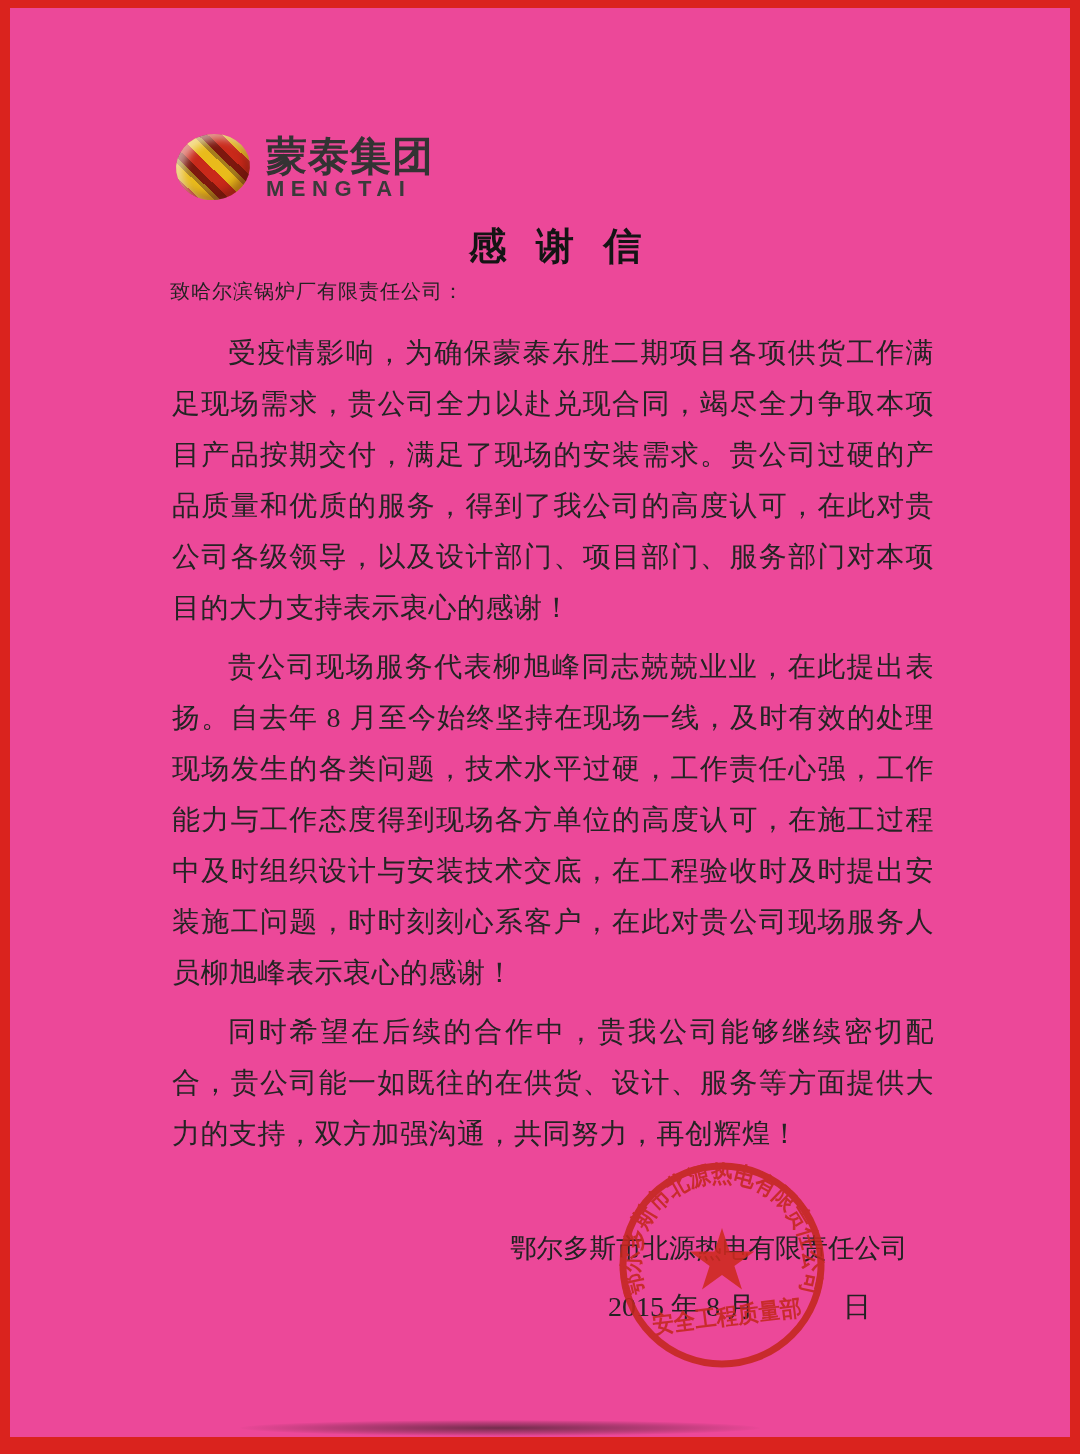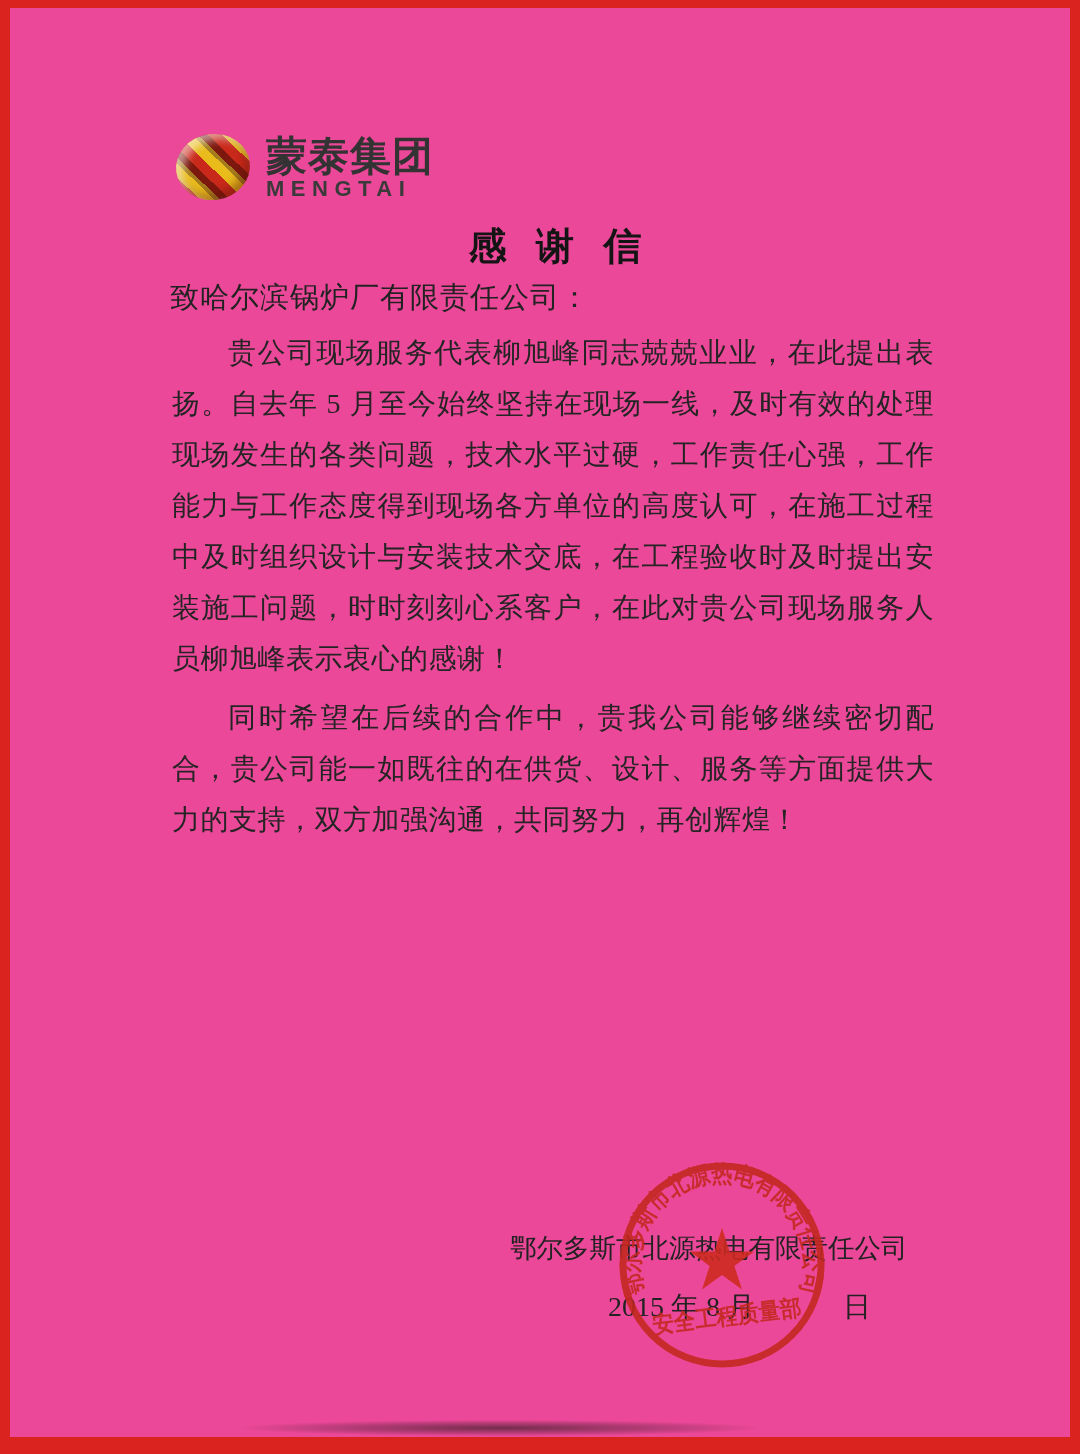--- a/index.html
+++ b/index.html
@@ -38,21 +38,21 @@
   .logo-cn{font-size:41px;font-weight:bold;color:#333;letter-spacing:1px;line-height:42px;}
   .logo-en{font-size:22px;font-weight:bold;color:#3a3a3a;letter-spacing:6.5px;line-height:22px;margin-top:1px;}
   
   .title{
     position:absolute;left:0;top:221px;width:1080px;
     text-align:center;font-size:38px;font-weight:bold;color:#141414;
     letter-spacing:10px;z-index:2;padding-left:20px;
   }
   .salutation{
     position:absolute;left:170px;top:278px;width:800px;
-    font-size:29px;color:#222;z-index:2;letter-spacing:1px;
+    font-size:20px;color:#222;z-index:2;letter-spacing:1px;
   }
   .body-text{
     position:absolute;left:172px;top:327px;width:762px;z-index:2;
   }
   .body-text p{
     margin:0;
     font-size:28px;line-height:51px;
     text-indent:2em;text-align:justify;
     color:#242424;letter-spacing:.5px;
   }
@@ -86,21 +86,22 @@
       <div class="logo-cn">蒙泰集团</div>
       <div class="logo-en">MENGTAI</div>
     </div>
   </div>
 
   <div class="title">感 谢 信</div>
 
   <div class="salutation">致哈尔滨锅炉厂有限责任公司：</div>
 
   <div class="body-text">
-      <p>贵公司现场服务代表柳旭峰同志兢兢业业，在此提出表扬。自去年 5 月至今始终坚持在现场一线，及时有效的处理现场发生的各类问题，技术水平过硬，工作责任心强，工作能力与工作态度得到现场各方单位的高度认可，在施工过程中及时组织设计与安装技术交底，在工程验收时及时提出安装施工问题，时时刻刻心系客户，在此对贵公司现场服务人员柳旭峰表示衷心的感谢！</p>
+      <p>受疫情影响，为确保蒙泰东胜二期项目各项供货工作满足现场需求，贵公司全力以赴兑现合同，竭尽全力争取本项目产品按期交付，满足了现场的安装需求。贵公司过硬的产品质量和优质的服务，得到了我公司的高度认可，在此对贵公司各级领导，以及设计部门、项目部门、服务部门对本项目的大力支持表示衷心的感谢！</p>
+      <p>贵公司现场服务代表柳旭峰同志兢兢业业，在此提出表扬。自去年 8 月至今始终坚持在现场一线，及时有效的处理现场发生的各类问题，技术水平过硬，工作责任心强，工作能力与工作态度得到现场各方单位的高度认可，在施工过程中及时组织设计与安装技术交底，在工程验收时及时提出安装施工问题，时时刻刻心系客户，在此对贵公司现场服务人员柳旭峰表示衷心的感谢！</p>
       <p>同时希望在后续的合作中，贵我公司能够继续密切配合，贵公司能一如既往的在供货、设计、服务等方面提供大力的支持，双方加强沟通，共同努力，再创辉煌！</p>
     </div>
 
   <div class="signature">鄂尔多斯市北源热电有限责任公司</div>
 
   <div class="date-line"><span>2015 年 8 月</span><span class="day-gap"></span><span>日</span></div>
 
   <svg class="stamp" viewBox="0 0 230 230" xmlns="http://www.w3.org/2000/svg">
     <defs>
       <path id="arcPath" d="M 37,143 A 83,83 0 1 1 193,143" fill="none"></path>

